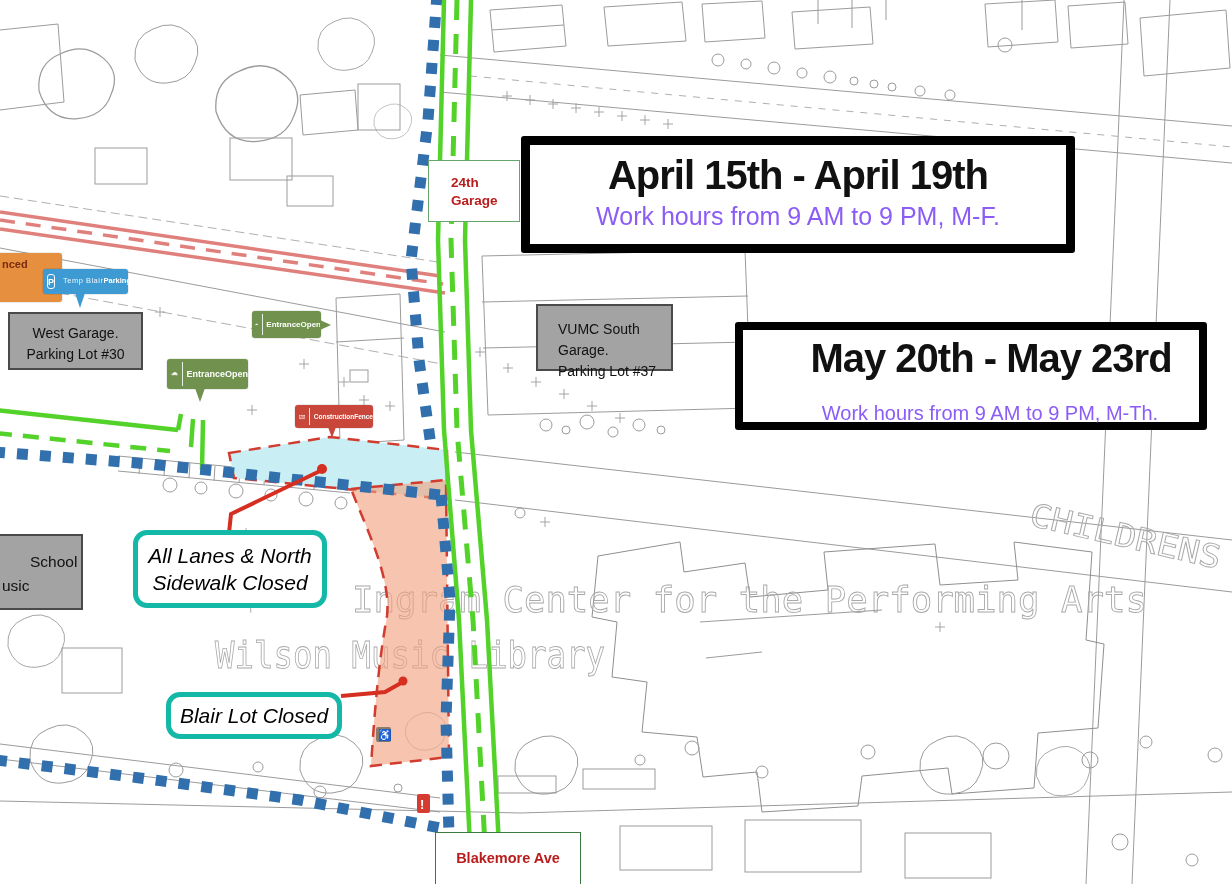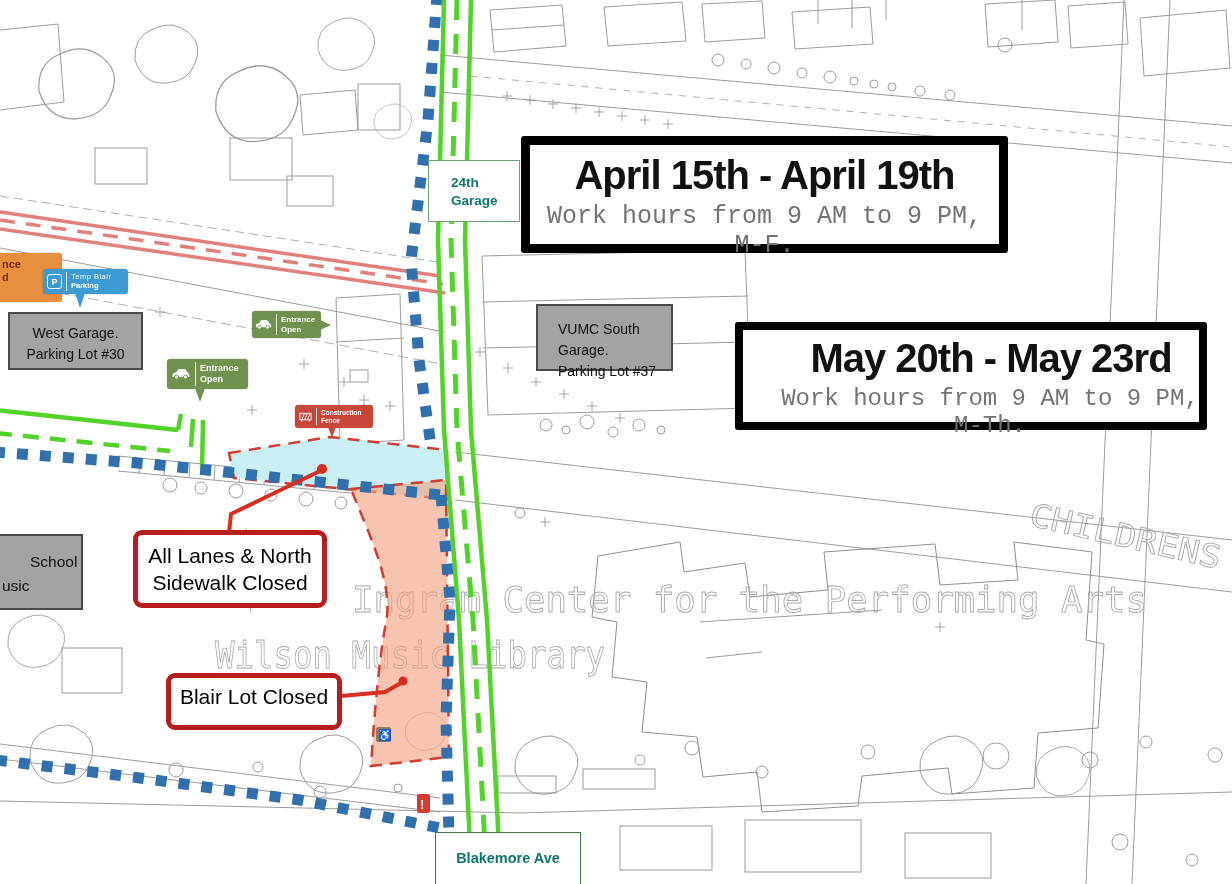--- a/index.html
+++ b/index.html
@@ -5,30 +5,30 @@
   html,body{margin:0;padding:0;background:#fff;}
   .stage{position:relative;width:1232px;height:884px;overflow:hidden;background:#fff;
          font-family:"Liberation Sans",sans-serif;}
   .stage svg.maplayer{position:absolute;left:0;top:0;z-index:1;}
   .cad-text{font-family:"DejaVu Sans Mono",monospace;fill:none;stroke:#a9a9a9;stroke-width:0.9px;}
 
   
   .abs{position:absolute;box-sizing:border-box;z-index:5;}
   .banner{background:#fff;border:9px solid #000;border-radius:3px;text-align:center;z-index:6;}
   .banner .t{font-weight:bold;letter-spacing:-1px;color:#111;}
-  .banner .s{color:#737373;font-family:Liberation Mono, monospace;}
-  .callout{background:#fff;border:5px solid #b91c1c;border-radius:9px;color:#000;text-align:center;z-index:6;}
-  .box-street{background:#fff;border:1.5px solid #68a56a;color:#0f766e;font-weight:bold;}
+  .banner .s{color:#8b5cf6;}
+  .callout{background:#fff;border:5px solid #14b8a6;border-radius:14px;color:#000;text-align:center;z-index:6;font-style:italic;}
+  .box-street{background:#fff;border:1.5px solid #68a56a;color:#b91c1c;font-weight:bold;}
   .box-bldg{background:#a3a3a3;border:2px solid #4a4a4a;color:#111;}
 
   
   .tag{position:absolute;display:flex;align-items:center;border-radius:3px;color:#fff;z-index:5;
        box-shadow:0 0 0 0.5px rgba(0,0,0,.15);}
   .tag .div{width:1px;background:rgba(255,255,255,.85);align-self:stretch;margin:3px 4px;}
-  .tag .lines{display:flex;flex-direction:column;line-height:1.18;white-space:nowrap;}
+  .tag .lines{display:flex;flex-direction:row;line-height:1.18;white-space:nowrap;}
   .tag-tail-down{position:absolute;width:0;height:0;border-left:5px solid transparent;
        border-right:5px solid transparent;z-index:4;}
   .tag-tail-right{position:absolute;width:0;height:0;border-top:5px solid transparent;
        border-bottom:5px solid transparent;z-index:4;}
   .p-badge{display:flex;align-items:center;justify-content:center;width:14px;height:14px;
        border:1.5px solid #fff;border-radius:3px;font-size:10px;font-weight:bold;}
 </style>
 </head>
 <body>
 
@@ -204,36 +204,36 @@
     <g>
       <rect x="376" y="727" width="15" height="15" rx="2" fill="#8b7d6a"></rect>
       <text x="378" y="739" font-size="11" fill="#fff">♿</text>
     </g>
     <g>
       <rect x="417" y="794" width="13" height="19" rx="2" fill="#d63b30"></rect>
       <text x="420" y="809" font-size="13" font-weight="bold" fill="#fff" font-family="Liberation Sans, sans-serif">!</text>
     </g>
   </svg>
 
-  <div class="abs banner" style="left:521px;top:136px;width:487px;height:117px;">
+  <div class="abs banner" style="left:521px;top:136px;width:554px;height:117px;">
     <div class="t" style="font-size:40px;margin-top:8px;">April 15th - April 19th</div>
     <div class="s" style="font-size:25px;margin-top:4px;">Work hours from 9 AM to 9 PM, M-F.</div>
   </div>
 
   <div class="abs banner" style="left:735px;top:322px;width:472px;height:108px;border-width:8px;">
     <div class="t" style="font-size:40px;margin-top:6px;padding-left:40px;">May 20th - May 23rd</div>
-    <div class="s" style="font-size:24px;margin-top:4px;padding-left:38px;">Work hours from 9 AM to 9 PM, M-Th.</div>
+    <div class="s" style="font-size:20px;margin-top:21px;padding-left:38px;">Work hours from 9 AM to 9 PM, M-Th.</div>
   </div>
 
   <div class="abs callout" style="left:133px;top:530px;width:194px;height:78px;">
     <div style="font-size:21px;margin-top:9px;">All Lanes &amp; North</div>
     <div style="font-size:21px;margin-top:3px;">Sidewalk Closed</div>
   </div>
 
-  <div class="abs callout" style="left:166px;top:673px;width:176px;height:57px;">
+  <div class="abs callout" style="left:166px;top:692px;width:176px;height:47px;">
     <div style="font-size:21px;margin-top:7px;">Blair Lot Closed</div>
   </div>
 
   <div class="abs box-street" style="left:428px;top:160px;width:92px;height:62px;font-size:13.5px;line-height:1.35;
               padding:13px 0 0 22px;">
     <div>24th</div>
     <div>Garage</div>
   </div>
 
 

